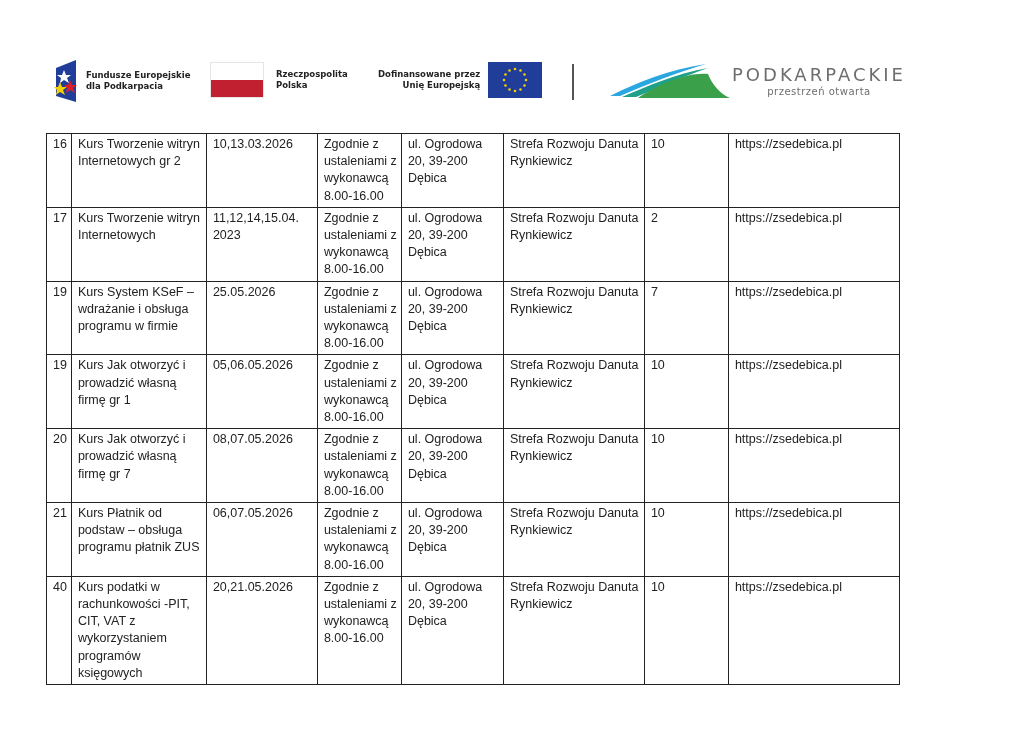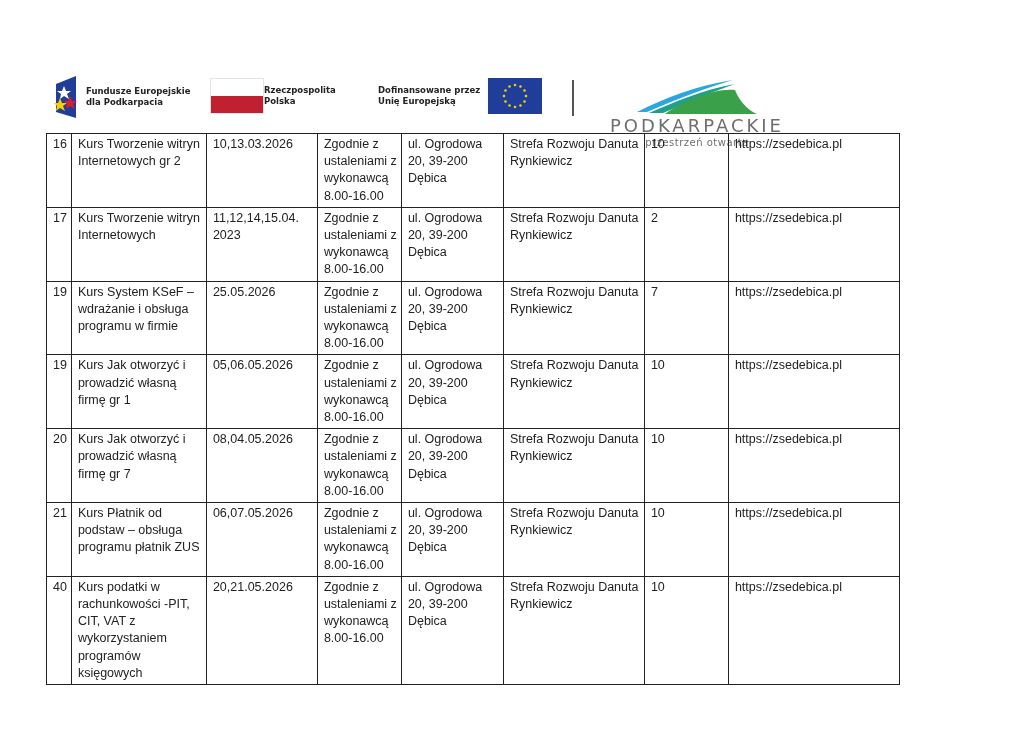--- a/index.html
+++ b/index.html
@@ -1,29 +1,29 @@
 <!DOCTYPE html>
 <html><head>
 <meta charset="utf-8">
 <style>
   html, body { margin:0; padding:0; background:#ffffff; }
   body { width:1024px; height:750px; position:relative; overflow:hidden; font-family:"Liberation Sans", sans-serif; color:#1a1a1a; }
-  .header { position:absolute; left:0; top:16px; width:860px; height:120px;text-decoration:underline; }
+  .header { position:absolute; left:0; top:0; width:860px; height:120px;text-decoration:underline; }
   .logo { position:absolute; display:flex; align-items:center; }
   .logo-text { font-family:"DejaVu Sans", sans-serif; font-weight:bold; font-size:8.5px; line-height:11px; color:#222; }
   .fe-logo { left:54px; top:58px; }
   .fe-icon { width:24px; height:46px; position:relative; }
   .pl-logo { left:210px; top:62px; }
   .pl-flag { width:54px; height:36px; border:1px solid #e5e5e5; box-sizing:border-box; display:flex; flex-direction:column; }
   .pl-flag .w { flex:1; background:#fff; }
   .pl-flag .r { flex:1; background:#c0202f; }
   .eu-logo { left:378px; top:62px; }
   .eu-flag { width:54px; height:36px; background:#1f3d99; position:relative; }
   .divider { position:absolute; left:572px; top:64px; width:2px; height:36px; background:#555; }
-  .pk-logo { left:608px; top:62px;flex-direction:column; }
+  .pk-logo { left:608px; top:62px; }
   .pk-title { font-family:"DejaVu Sans", sans-serif; font-size:18px; letter-spacing:3px; color:#6e6e6e; line-height:20px; }
   .pk-sub { font-family:"DejaVu Sans", sans-serif; font-size:10px; color:#6e6e6e; letter-spacing:0.5px; text-align:center; margin-top:1px; }
 
   table.courses { position:absolute; left:46px; top:133px; border-collapse:collapse; table-layout:fixed; }
   table.courses td { border:1.3px solid #222; vertical-align:top; padding:2px 4px 2px 6px; font-size:12.5px; line-height:17.2px; color:#222; word-wrap:break-word;margin-top:36px; }
   .c0 { width:24px; } .c1 { width:135px; } .c2 { width:111px; } .c3 { width:84px; }
   .c4 { width:102px; } .c5 { width:141px; } .c6 { width:84px; } .c7 { width:171px; }
   tr.r70 td { height:66px; }
   tr.rlast td { height:100px; }
   .pre { white-space:pre-line; }
@@ -43,26 +43,26 @@
     </div>
     <div class="logo-text pre" style="margin-left:8px;">Fundusze Europejskie
 dla Podkarpacia</div>
   </div>
 
   <div class="logo pl-logo">
     <div class="pl-flag">
         <div class="w"></div>
         <div class="r"></div>
       </div>
-    <div class="logo-text pre" style="">Rzeczpospolita
+    <div class="logo-text pre" style="margin-left:12px;">Rzeczpospolita
 Polska</div>
   </div>
 
   <div class="logo eu-logo">
-    <div class="logo-text pre" style="text-align:left; margin-right:8px;">Dofinansowane przez
+    <div class="logo-text pre" style="text-align:right; margin-right:8px;">Dofinansowane przez
 Unię Europejską</div>
     <div class="eu-flag">
       <svg width="54" height="36" viewBox="0 0 54 36" id="eu-stars">
           <circle cx="38" cy="18" r="1.3" fill="#f5d000"></circle>
           <circle cx="36.52627944162883" cy="23.5" r="1.3" fill="#f5d000"></circle>
           <circle cx="32.5" cy="27.526279441628823" r="1.3" fill="#f5d000"></circle>
           <circle cx="27" cy="29" r="1.3" fill="#f5d000"></circle>
           <circle cx="21.500000000000004" cy="27.526279441628827" r="1.3" fill="#f5d000"></circle>
           <circle cx="17.473720558371173" cy="23.5" r="1.3" fill="#f5d000"></circle>
           <circle cx="16" cy="18" r="1.3" fill="#f5d000"></circle>
@@ -138,21 +138,21 @@
     <td>05,06.05.2026</td>
     <td>Zgodnie z ustaleniami z wykonawcą 8.00-16.00</td>
     <td> ul. Ogrodowa 20, 39-200 Dębica</td>
     <td>Strefa Rozwoju Danuta Rynkiewicz</td>
     <td>10</td>
     <td>https://zsedebica.pl</td>
   </tr>
       <tr class="r70">
     <td>20</td>
     <td>Kurs Jak otworzyć i prowadzić własną firmę gr 7</td>
-    <td>08,04.05.2026</td>
+    <td>08,07.05.2026</td>
     <td>Zgodnie z ustaleniami z wykonawcą 8.00-16.00</td>
     <td> ul. Ogrodowa 20, 39-200 Dębica</td>
     <td>Strefa Rozwoju Danuta Rynkiewicz</td>
     <td>10</td>
     <td>https://zsedebica.pl</td>
   </tr>
       <tr class="r70">
     <td>21</td>
     <td>Kurs Płatnik od podstaw – obsługa programu płatnik ZUS</td>
     <td>06,07.05.2026</td>

